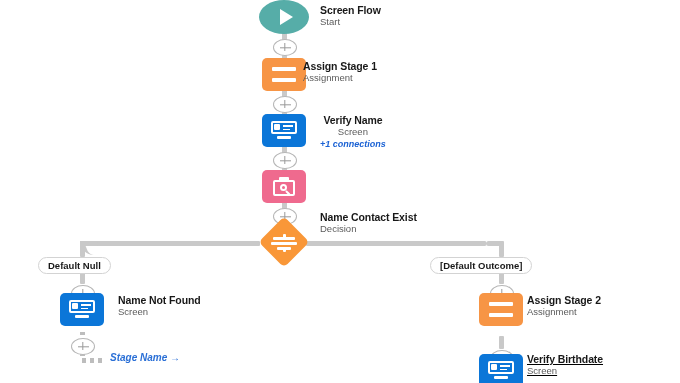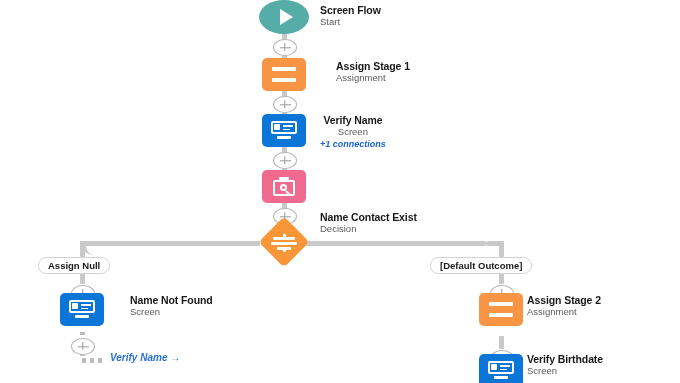--- a/index.html
+++ b/index.html
@@ -279,21 +279,21 @@
   </div>
 
   <div class="plus-btn" style="left:273px; top:39px;"></div>
 
   <div class="node-icon" style="left:262px; top:58px; background:#f79545;">
     <div class="assign-glyph">
         <span></span>
         <span></span>
       </div>
   </div>
-  <div class="node-label" style="left:336px; top:60px;">
+  <div class="node-label" style="left:303px; top:60px;">
     <div class="node-title">Assign Stage 1</div>
     <div class="node-sub">Assignment</div>
   </div>
 
   <div class="plus-btn" style="left:273px; top:96px;"></div>
 
   <div class="node-icon" style="left:262px; top:114px; background:#0b76d8;">
     <div class="screen-glyph">
       <div class="frame"></div>
         <div class="blk"></div>
@@ -329,42 +329,42 @@
         <i class="l2"></i>
         <i class="l3"></i>
         <i class="v2"></i>
       </div>
   </div>
   <div class="node-label" style="left:320px; top:211px;">
     <div class="node-title">Name Contact Exist</div>
     <div class="node-sub">Decision</div>
   </div>
 
-  <div class="branch-pill" style="left:38px; top:257px;">Assign Null</div>
+  <div class="branch-pill" style="left:38px; top:257px;">Default Null</div>
   <div class="branch-pill" style="left:430px; top:257px;">[Default Outcome]</div>
 
   <div class="plus-btn" style="left:71px; top:285px;"></div>
 
   <div class="node-icon" style="left:60px; top:293px; background:#0b76d8;">
     <div class="screen-glyph">
       <div class="frame"></div>
         <div class="blk"></div>
         <div class="ln"></div>
         <div class="ln2"></div>
         <div class="stand"></div>
     </div>
   </div>
-  <div class="node-label" style="left:130px; top:294px;">
+  <div class="node-label" style="left:118px; top:294px;">
     <div class="node-title">Name Not Found</div>
     <div class="node-sub">Screen</div>
   </div>
 
   <div class="plus-btn" style="left:71px; top:338px;"></div>
 
-  <div class="goto-link" style="left:110px; top:352px;">Verify Name →</div>
+  <div class="goto-link" style="left:110px; top:352px;">Stage Name →</div>
 
   <div class="plus-btn" style="left:490px; top:285px;"></div>
 
   <div class="node-icon" style="left:479px; top:293px; background:#f79545;">
     <div class="assign-glyph">
         <span></span>
         <span></span>
       </div>
   </div>
   <div class="node-label" style="left:527px; top:294px;">
@@ -376,18 +376,18 @@
 
   <div class="node-icon" style="left:479px; top:354px; background:#0b76d8;">
     <div class="screen-glyph">
       <div class="frame"></div>
         <div class="blk"></div>
         <div class="ln"></div>
         <div class="ln2"></div>
         <div class="stand"></div>
     </div>
   </div>
-  <div class="node-label" style="left:527px; top:353px;">
+  <div class="node-label" style="left:527px; top:353px;text-decoration:underline;">
     <div class="node-title">Verify Birthdate</div>
     <div class="node-sub">Screen</div>
   </div>
 
 </div>
 
 </body></html>

